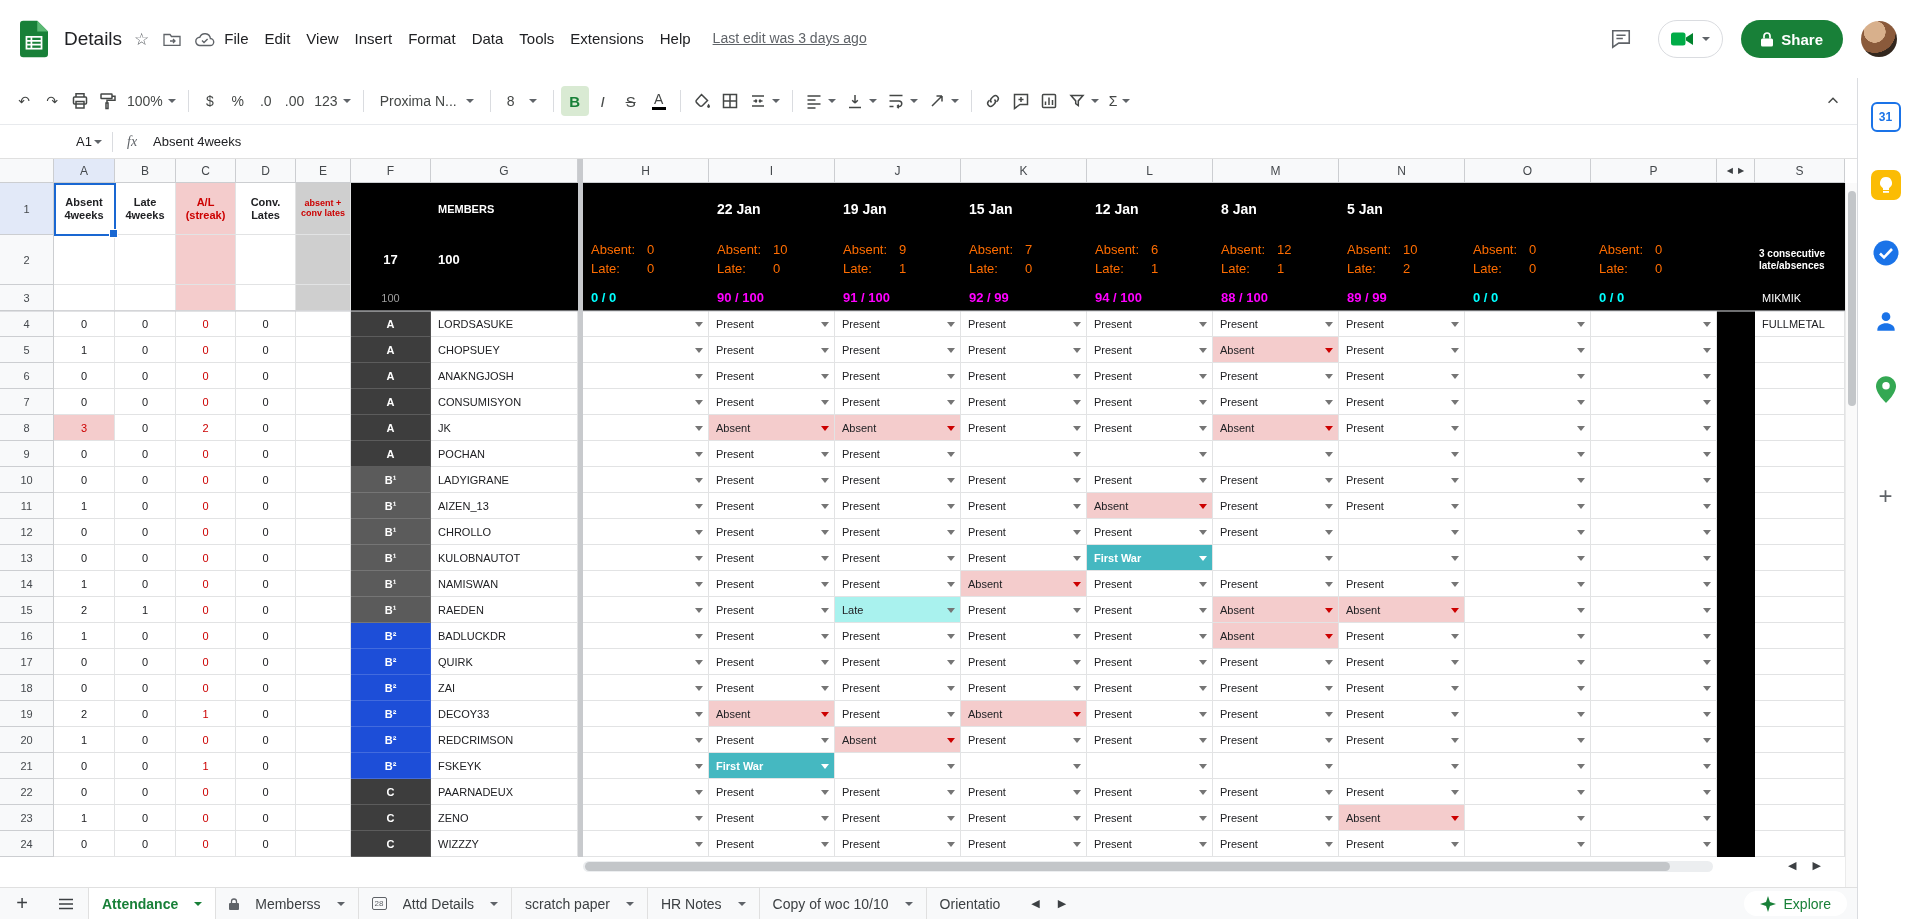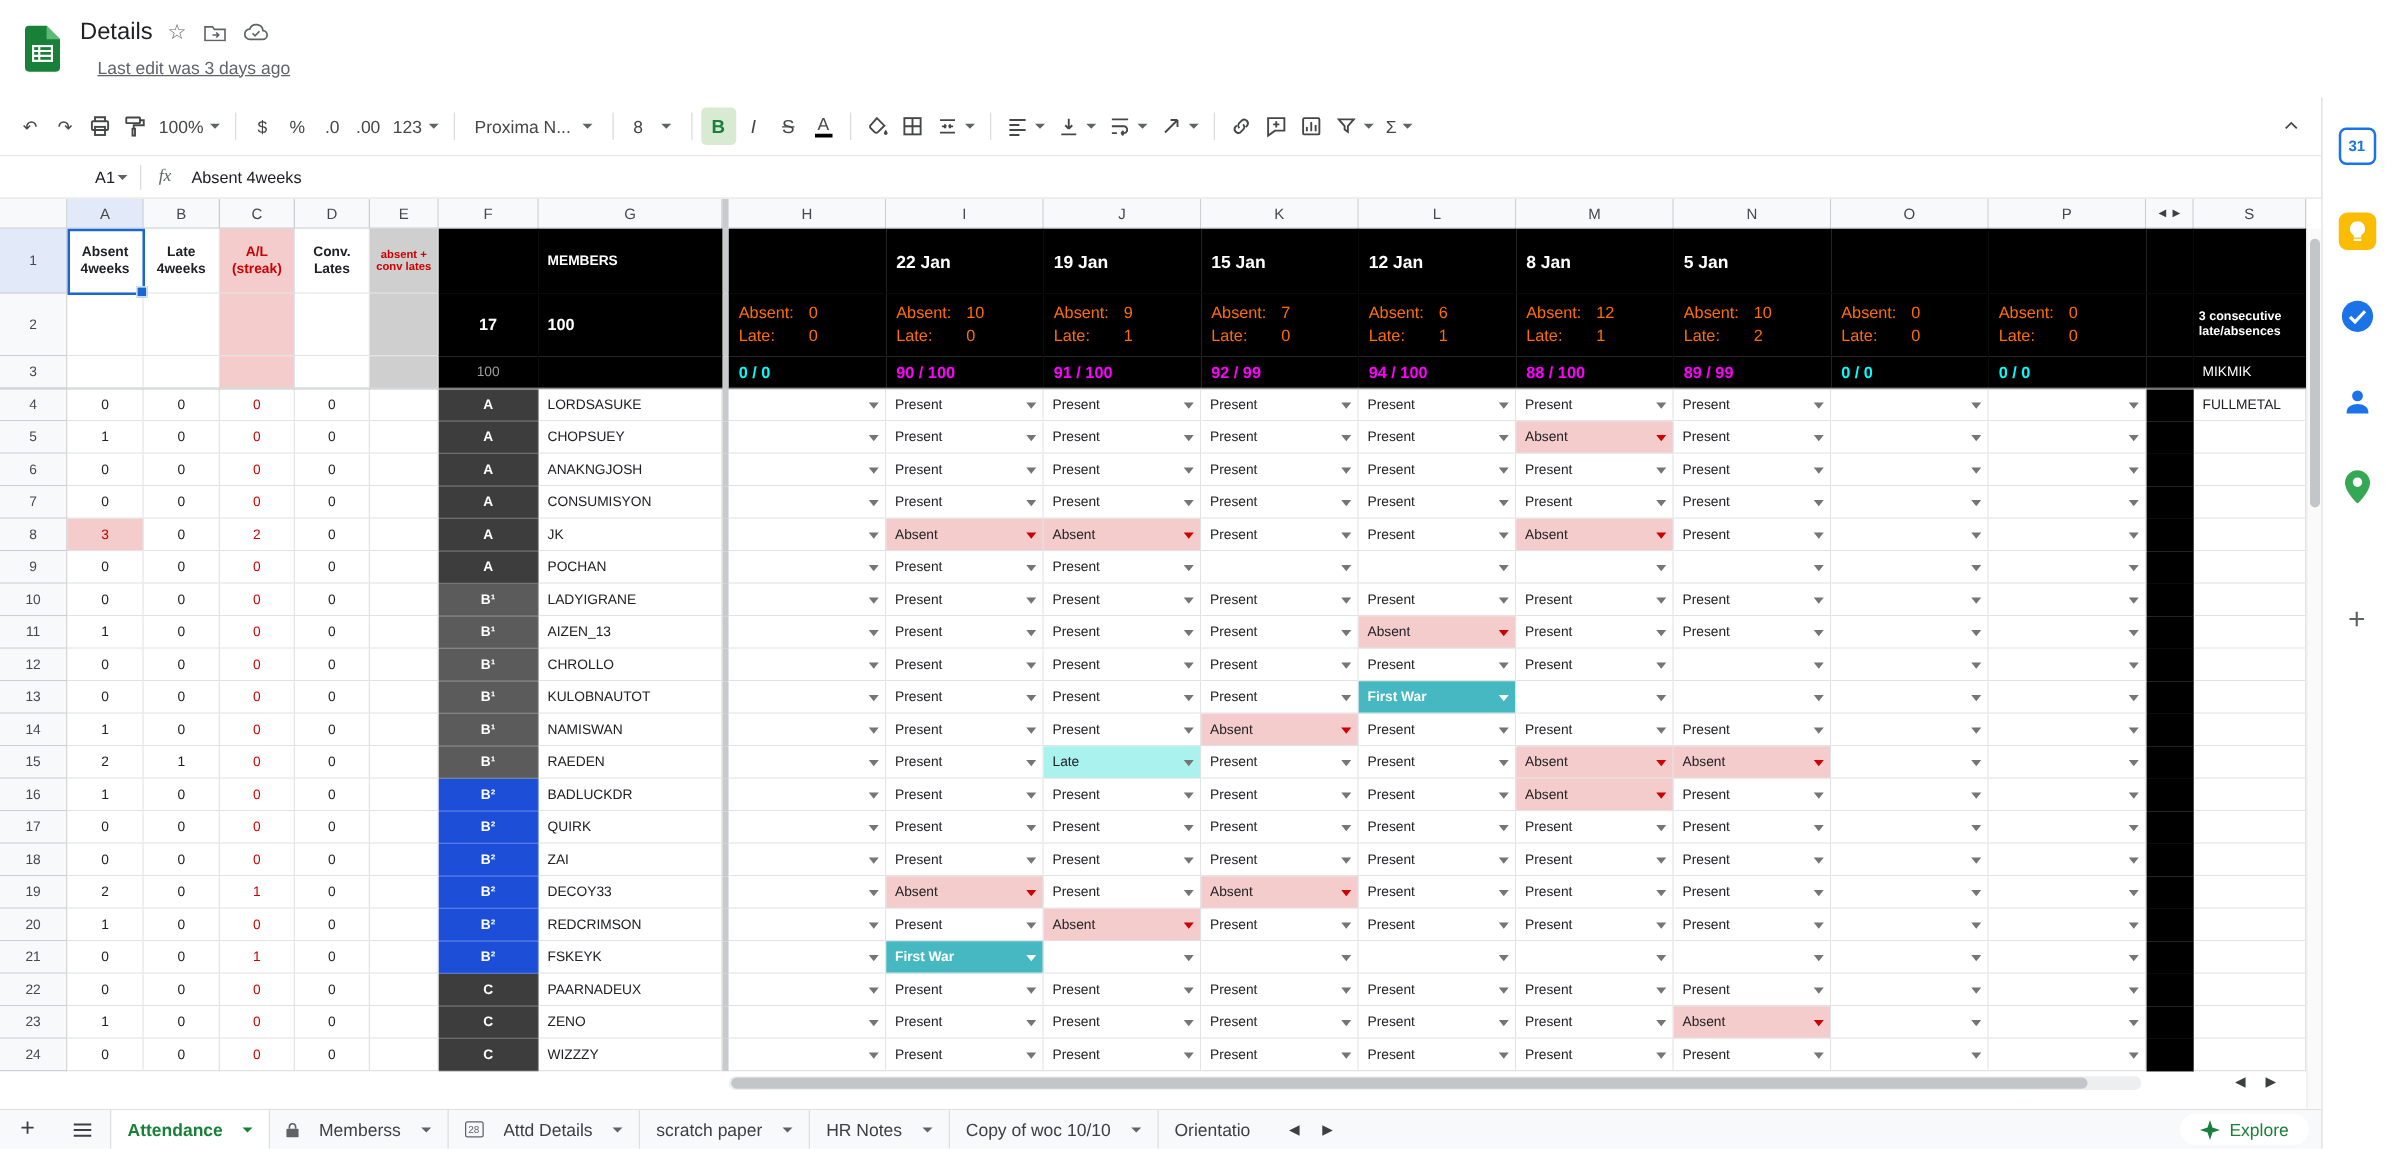--- a/index.html
+++ b/index.html
@@ -3,21 +3,21 @@
 <meta charset="utf-8">
 <style>
 *{box-sizing:border-box;margin:0;padding:0}
 html,body{width:1913px;height:919px;overflow:hidden}
 body{font-family:"Liberation Sans","DejaVu Sans",sans-serif;background:#fff;color:#202124}
 .app{width:1913px;height:919px;display:flex;flex-direction:column;position:relative}
 
 
 .topbar{height:78px;flex:0 0 auto;display:flex;align-items:center;padding:0 16px 0 14px;background:#fff}
 .logo{width:40px;height:52px;margin-right:10px;display:flex;align-items:center;justify-content:center}
-.title-block{display:flex;flex-direction:column;justify-content:center;gap:1px;min-width:0}
+.title-block{display:flex;flex-direction:row;justify-content:center;gap:1px;min-width:0}
 .title-row{display:flex;align-items:center;gap:12px;height:28px}
 .doc-title{font-size:19px;color:#202124}
 .title-icons{display:flex;align-items:center;gap:14px;color:#5f6368}
 .star{font-size:17px;line-height:1;color:#5f6368}
 .menubar{display:flex;align-items:center;height:26px}
 .menu-items{display:flex;align-items:center}
 .menu-item{font-size:15px;color:#202124;padding:2px 8px;border-radius:4px;cursor:pointer;white-space:nowrap}
 .last-edit{font-size:14px;color:#5f6368;text-decoration:underline;margin-left:14px;white-space:nowrap}
 .topbar-spacer{flex:1}
 .topbar-right{display:flex;align-items:center;gap:18px}
@@ -148,24 +148,58 @@
               <path d="M1 2.5h6l1.5 2H17v9H1z"></path>
               <path d="M7 9h5M10 7l2 2-2 2"></path>
             </svg>
           <svg width="20" height="15" viewBox="0 0 20 15" fill="none" stroke="#5f6368" stroke-width="1.4">
               <path d="M5 13.5h10a3.5 3.5 0 0 0 .4-7A5.5 5.5 0 0 0 4.8 5.3 3.8 3.8 0 0 0 5 13.5z"></path>
               <path d="M7 8.6l2 2 3.6-3.6"></path>
             </svg>
         </span>
       </div>
       <div class="menubar">
+        <span class="menu-items">
+            <span class="menu-item">File</span>
+            <span class="menu-item">Edit</span>
+            <span class="menu-item">View</span>
+            <span class="menu-item">Insert</span>
+            <span class="menu-item">Format</span>
+            <span class="menu-item">Data</span>
+            <span class="menu-item">Tools</span>
+            <span class="menu-item">Extensions</span>
+            <span class="menu-item">Help</span>
+          </span>
         <span class="last-edit">Last edit was 3 days ago</span>
       </div>
     </div>
     <div class="topbar-spacer"></div>
+    <div class="topbar-right">
+      <span class="iconbtn">
+        <svg width="22" height="22" viewBox="0 0 24 24" fill="none" stroke="#5f6368" stroke-width="1.7">
+            <path d="M3 3h18v13.5H9.5L3 21z"></path>
+            <path d="M7 8h10M7 11.5h7"></path>
+          </svg>
+      </span>
+      <span class="meet-chip">
+        <svg width="22" height="16" viewBox="0 0 22 16">
+            <rect x="0" y="1.5" width="14.5" height="13" rx="2.5" fill="#00ac47"></rect>
+            <path d="M15 6.5l7-4.5v12l-7-4.5z" fill="#00832d"></path>
+          </svg>
+        <span class="car"></span>
+      </span>
+      <span class="share-btn">
+        <svg width="12" height="15" viewBox="0 0 12 15">
+            <rect y="6.5" width="12" height="8" rx="1.5" fill="#fff"></rect>
+            <path d="M3 6.5V4a3 3 0 0 1 6 0v2.5" fill="none" stroke="#fff" stroke-width="1.7"></path>
+          </svg>
+        <span>Share</span>
+      </span>
+      <span class="avatar"></span>
+    </div>
   </div>
 
   <div class="body-row">
     <div class="main-col">
 
       <div class="toolbar">
         <span class="tbtn">↶</span>
         <span class="tbtn">↷</span>
         <span class="tbtn">
             <svg width="18" height="18" viewBox="0 0 18 18" fill="none" stroke="#444746" stroke-width="1.5">

